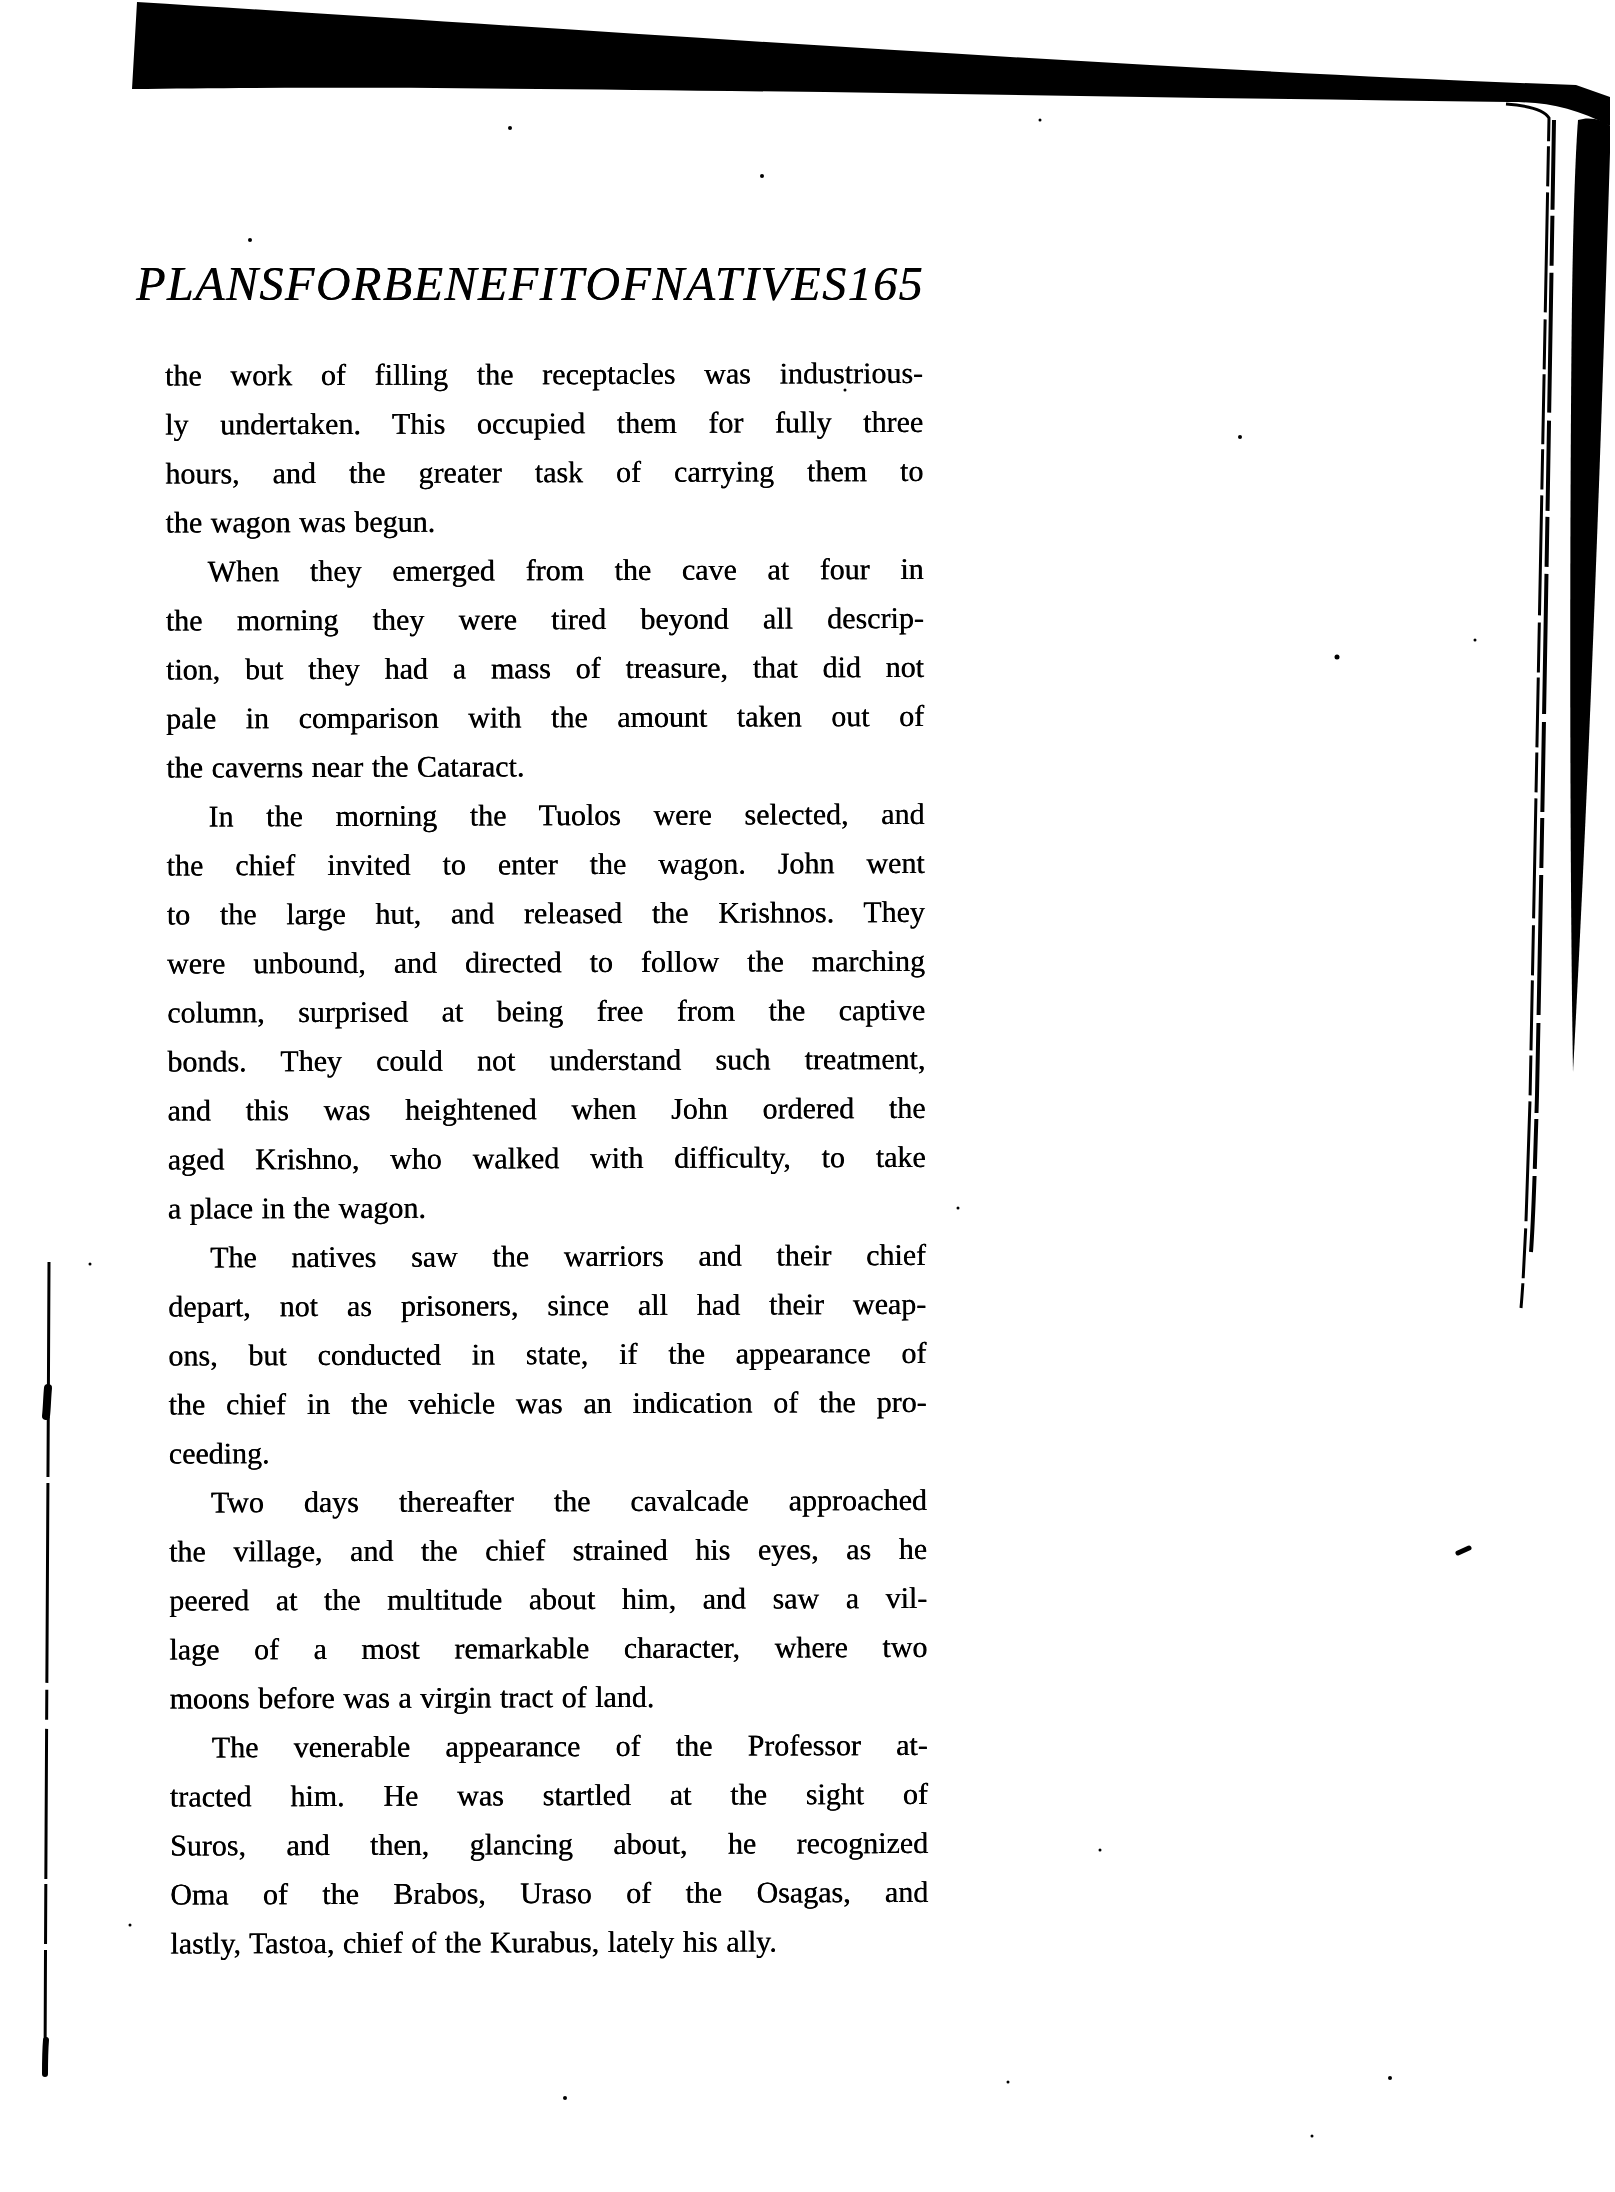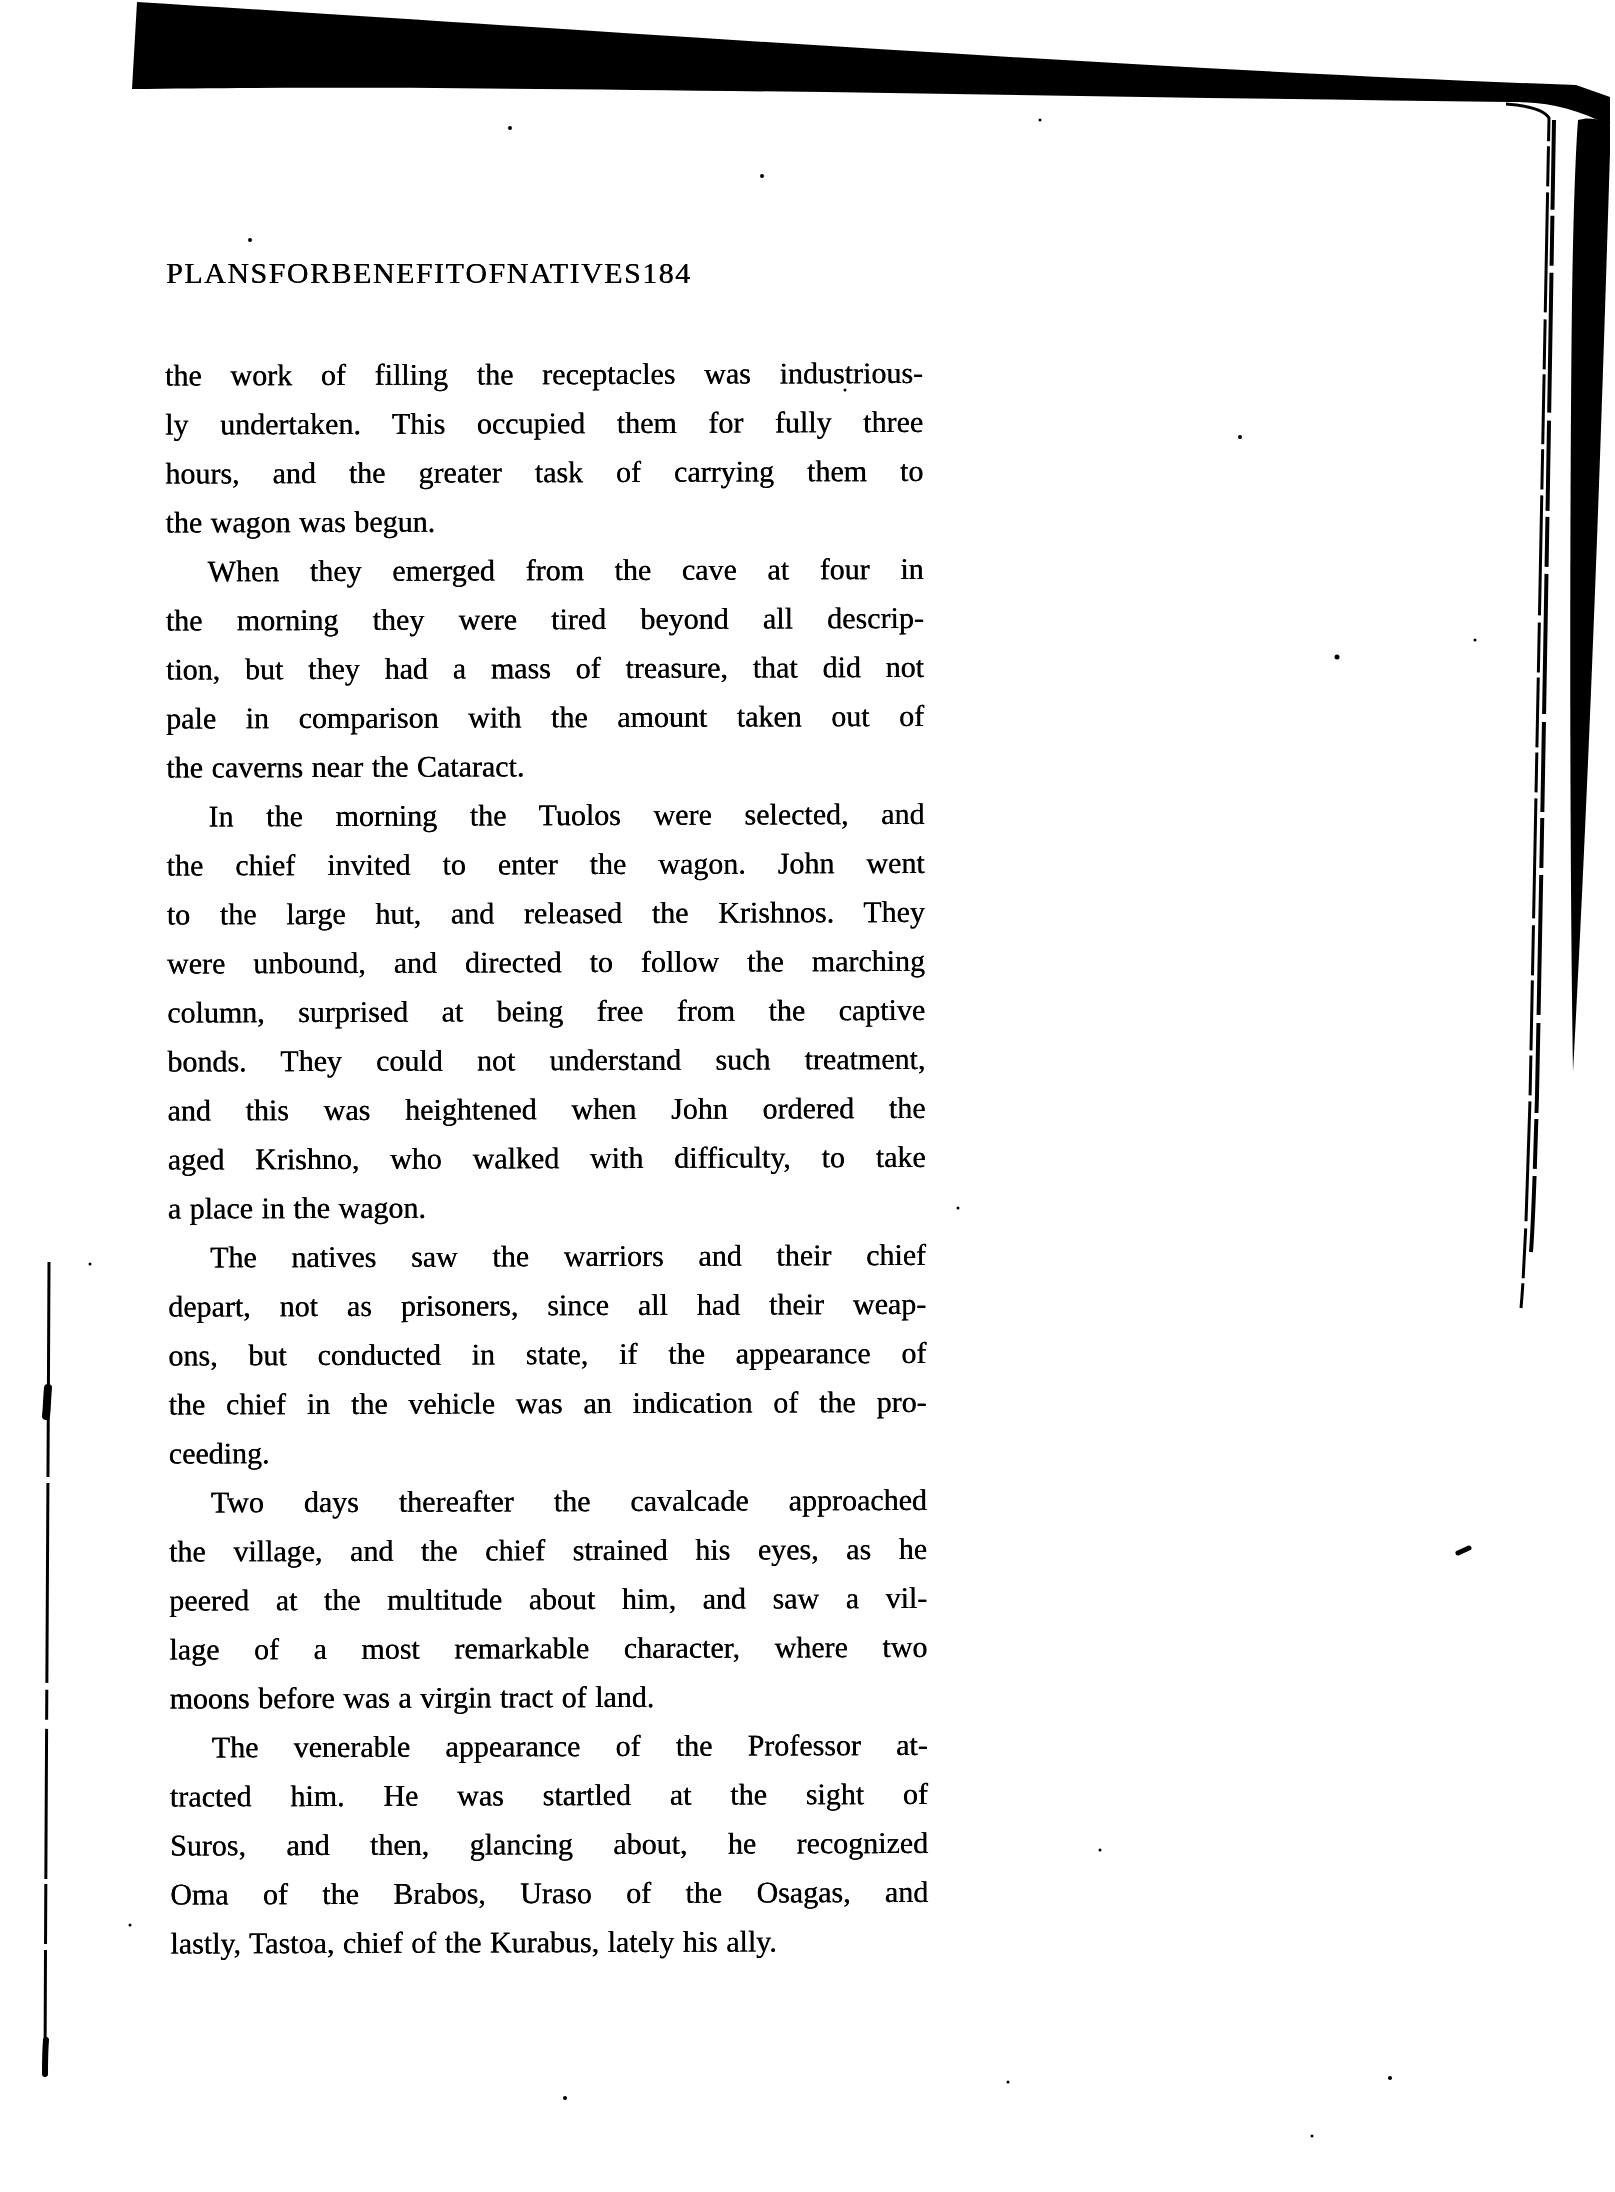--- a/index.html
+++ b/index.html
@@ -10,27 +10,28 @@
     overflow:hidden;
     font-family:"Liberation Serif","DejaVu Serif",serif;
     color:#000;
   }
   #scanpage{position:absolute;inset:0;}
   svg.artifacts{position:absolute;left:0;top:0;pointer-events:none;}
 
   .running-header{
     position:absolute;
     left:166px;top:256px;width:758px;
-    font-size:30px;
+    font-size:48px;
     font-weight:normal;
     letter-spacing:1.5px;
     white-space:nowrap;
     display:flex;
-    justify-content:flex-start;
+    justify-content:flex-end;
     text-shadow:0.4px 0 0 currentColor;
+    font-style:italic;
   }
   .running-header .hword{display:inline-block;}
 
   .textblock{
     position:absolute;
     left:166px;top:350px;width:758px;
     font-size:30px;
     line-height:49px;
     transform:rotate(-0.2deg);
     transform-origin:166px 350px;
@@ -85,21 +86,21 @@
       <circle cx="845" cy="390" r="1.5"></circle>
     </g>
   </svg>
 
   <div class="running-header">
     <span class="hword">PLANS</span>
     <span class="hword">FOR</span>
     <span class="hword">BENEFIT</span>
     <span class="hword">OF</span>
     <span class="hword">NATIVES</span>
-    <span class="hword">184</span>
+    <span class="hword">165</span>
   </div>
 
   <div class="textblock">
       <div class="line">the work of filling the receptacles was industrious-</div>
       <div class="line">ly undertaken.  This occupied them for fully three</div>
       <div class="line">hours, and the greater task of carrying them to</div>
       <div class="line last">the wagon was begun.</div>
       <div class="line indent">When they emerged from the cave at four in</div>
       <div class="line">the morning they were tired beyond all descrip-</div>
       <div class="line">tion, but they had a mass of treasure, that did not</div>

